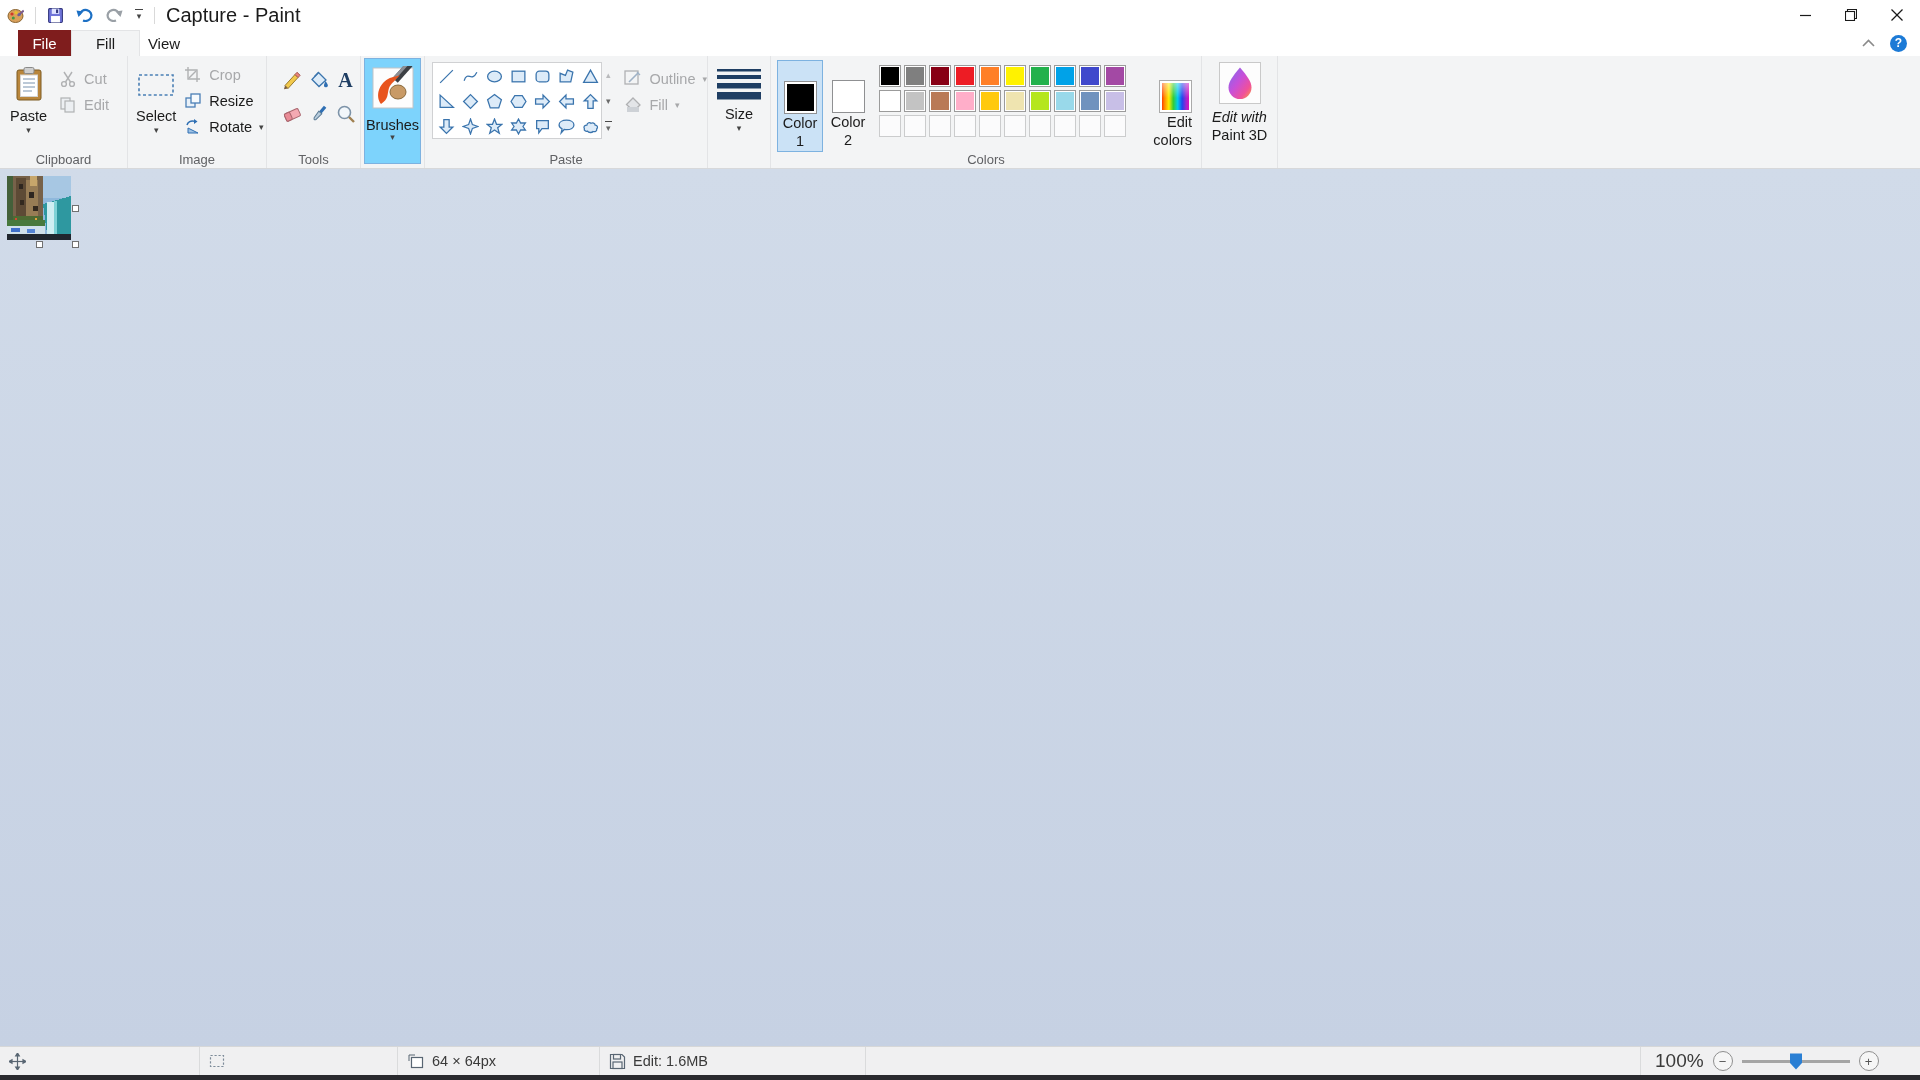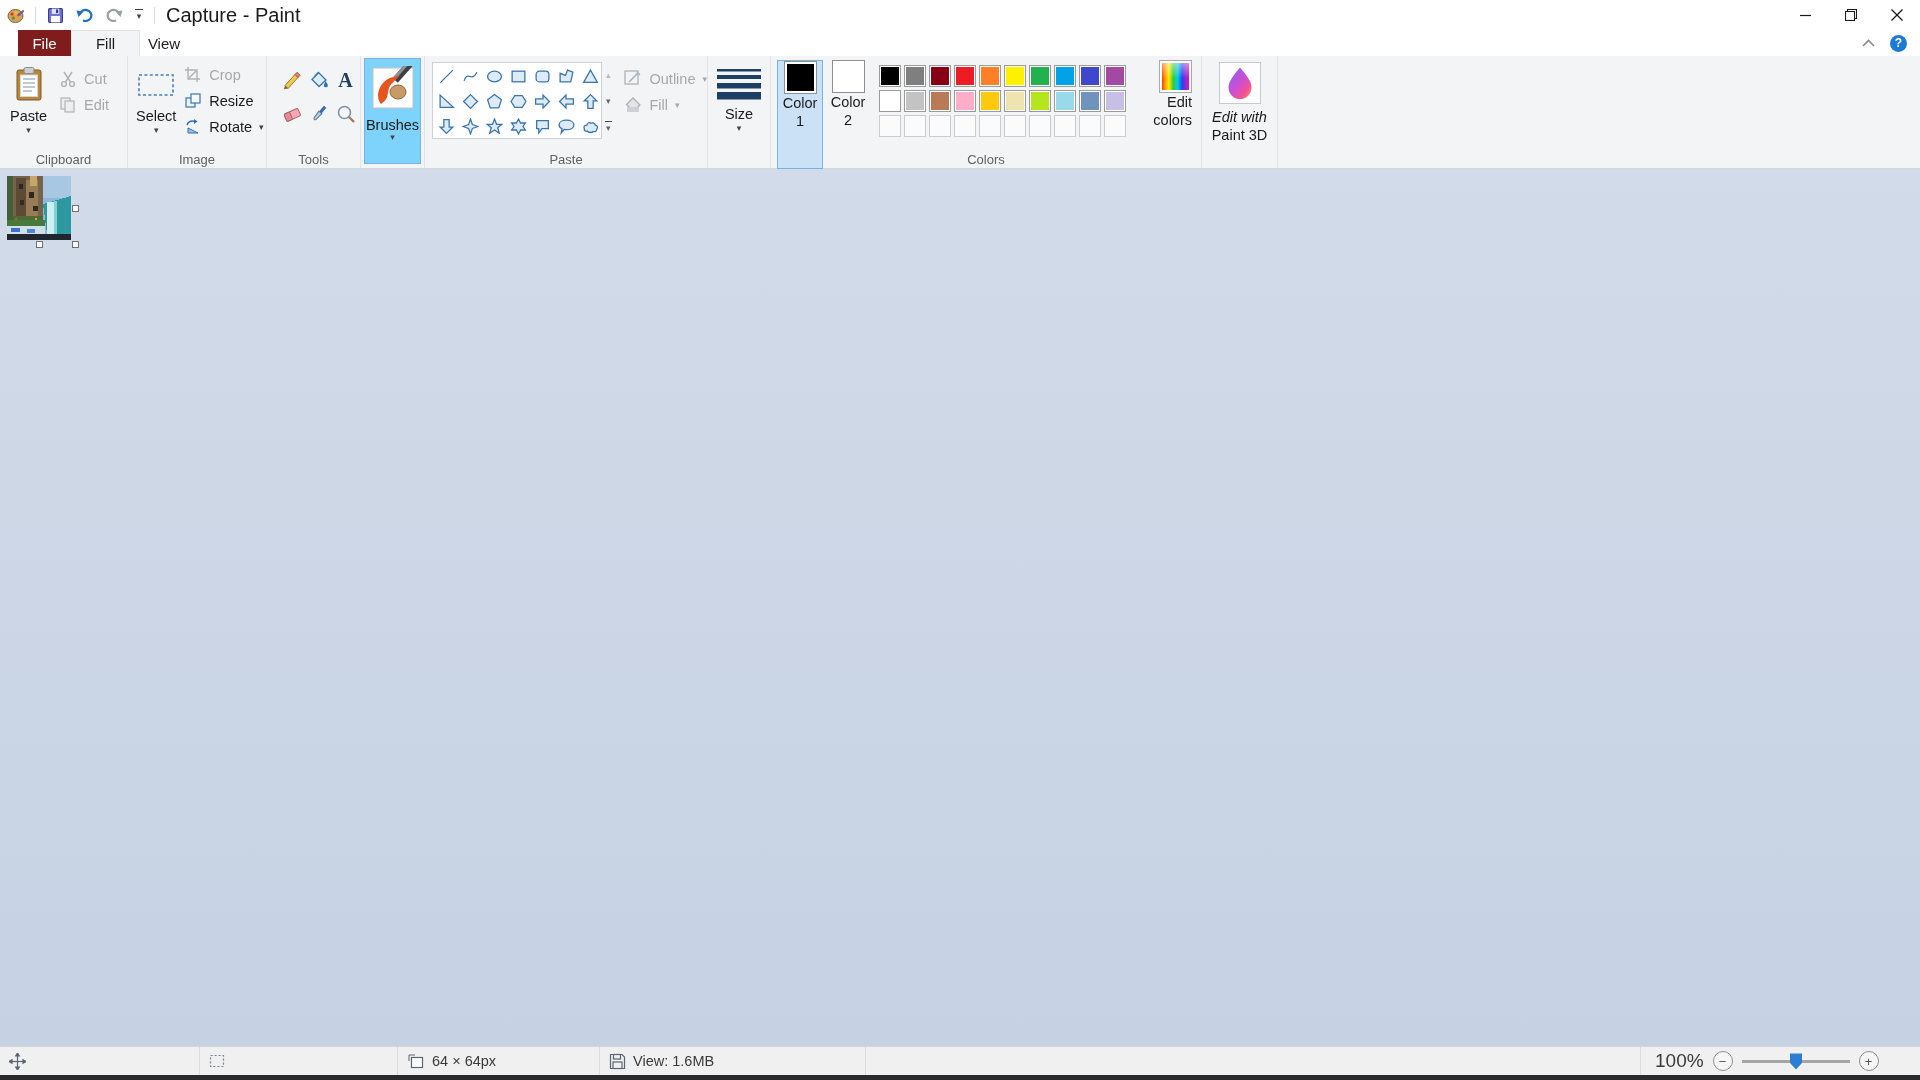--- a/index.html
+++ b/index.html
@@ -59,22 +59,22 @@
   .shape-panel{width:170px;height:77px;background:#fff;border:1px solid #d0d1d3;
                display:grid;grid-template-columns:repeat(7,24px);grid-auto-rows:25px;
                align-items:center;justify-items:center;padding:1px 0 0 1px;box-sizing:border-box;}
   .shape-scroll{width:18px;height:78px;margin-left:2px;display:flex;flex-direction:column;}
   .scrollbtn{height:26px;display:flex;align-items:center;justify-content:center;font-size:9px;color:#6a6a6a;flex-direction:column;}
   .scrollbtn .bar{width:7px;height:1.5px;background:#4a4a4a;margin-bottom:1px;}
   .of-col{margin-left:10px;margin-top:4px;display:flex;flex-direction:column;}
   .g-size{width:63px;}
   .g-size .bigbtn{width:100%;}
   .g-colors{width:431px;padding:2px 0 0 6px;display:flex;}
-  .colorbtn{width:46px;height:109px;display:flex;flex-direction:column;align-items:center;
-            font-size:14.5px;line-height:1.25;padding-top:0;box-sizing:border-box;margin-top:2px;}
+  .colorbtn{width:46px;height:92px;display:flex;flex-direction:column;align-items:center;
+            font-size:14.5px;line-height:1.25;padding-top:20px;box-sizing:border-box;margin-top:2px;}
   .colorbtn.selected{background:#cbe2f6;border:1px solid #7db2e0;}
   .swatch-big{width:33px;height:33px;border:1px solid #8f9092;box-shadow:inset 0 0 0 2px #fff;box-sizing:border-box;}
   .palette{display:grid;grid-template-columns:repeat(10,25px);grid-auto-rows:25px;
            margin:7px 0 0 8px;}
   .pswatch{width:22px;height:22px;border:1px solid #9b9b9b;box-shadow:inset 0 0 0 1px #fff;box-sizing:border-box;}
   .pswatch.empty{border:1px solid #cbcccd;background:#fbfbfc;box-shadow:none;}
   .editcolors{width:55px;margin-left:8px;align-items:flex-end;}
   .rainbow{width:33px;height:33px;border:1px solid #aaa;box-shadow:inset 0 0 0 2px #fff;box-sizing:border-box;
     background:linear-gradient(to bottom,rgba(255,255,255,.55),rgba(255,255,255,0) 55%),
       linear-gradient(to right,#ff0000,#ff8800,#ffee00,#33cc33,#00ccee,#2244ee,#aa22cc,#ff00aa);}
@@ -634,21 +634,21 @@
     <span>64 × 64px</span>
   </div>
   <div class="seg seg4">
     <span>
       <svg width="17" height="17" viewBox="0 0 17 17" fill="none" stroke="#596673" stroke-width="1.2">
           <path d="M1.5 1.5 H13 L15.5 4 V15.5 H1.5 Z"></path>
           <rect x="4.5" y="1.5" width="7" height="4.5"></rect>
           <rect x="4" y="9" width="9" height="6.5"></rect>
         </svg>
     </span>
-    <span>View: 1.6MB</span>
+    <span>Edit: 1.6MB</span>
   </div>
   <div class="seg-fill"></div>
   <div class="zoomseg">
     <span style="font-size:19px;">100%</span>
     <span class="zoombtn">−</span>
     <span class="zoomtrack">
       <span class="rail"></span>
       <span class="zoomthumb">
         <svg width="13" height="17" viewBox="0 0 13 17">
             <path d="M0.5 0.5 H12.5 V10 L6.5 16.5 L0.5 10 Z" fill="#2a7fd4"></path>

